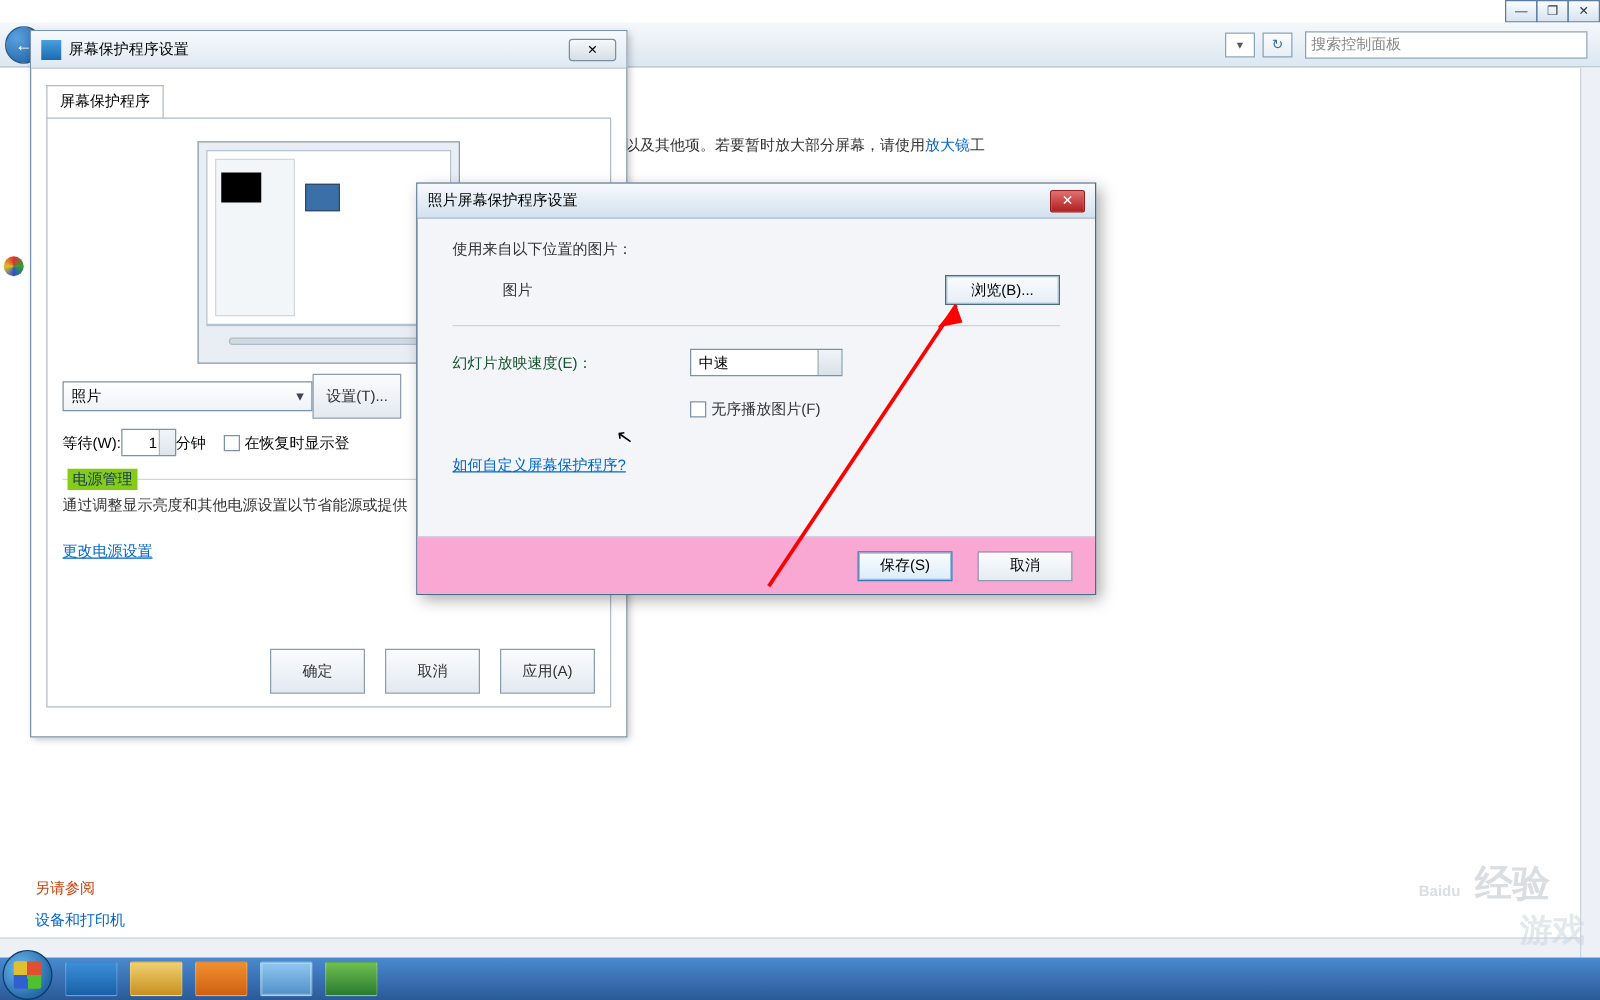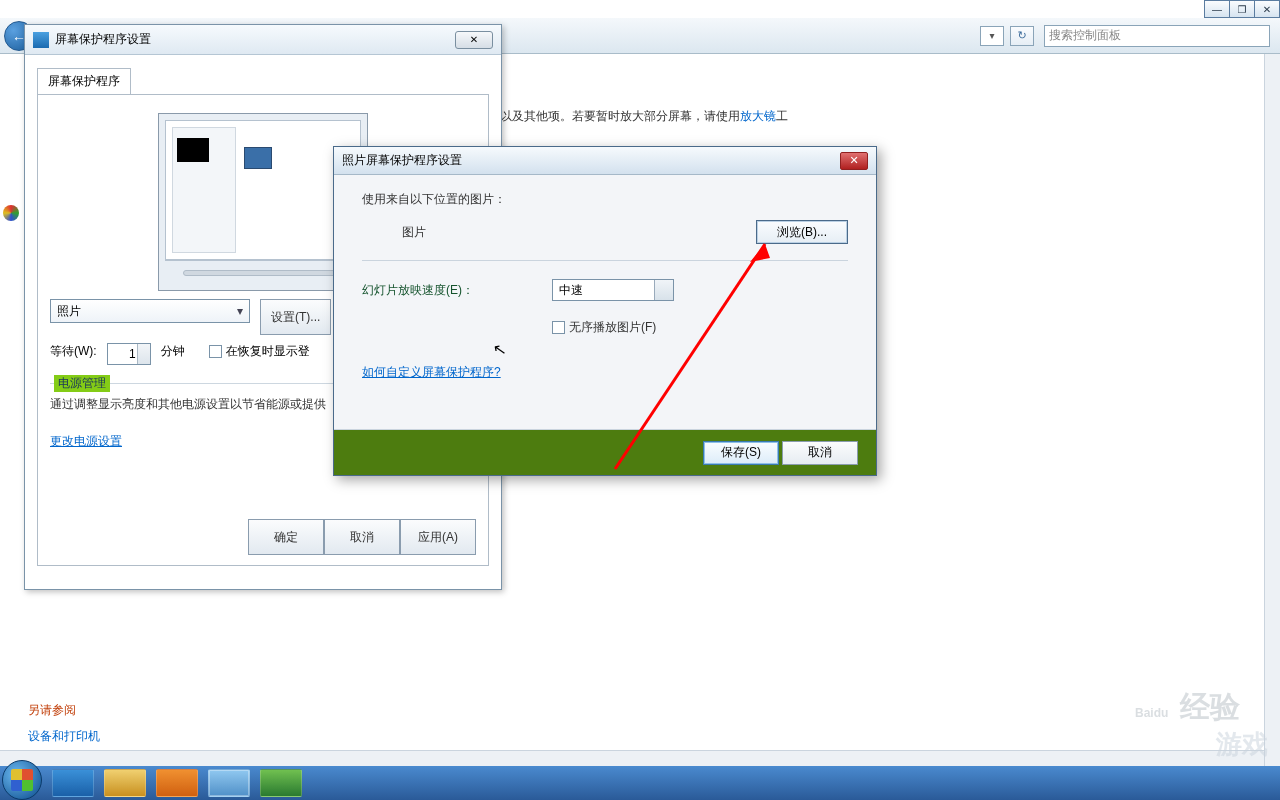--- a/index.html
+++ b/index.html
@@ -42,56 +42,56 @@
 .monitor { width:210px; border:1px solid #8a9aaa; background:#e8eef4; padding:6px; }
 .monitor-screen { background:#fff; height:140px; border:1px solid #b5c2cf; padding:6px; display:flex; gap:8px; }
 .mon-left { width:64px; background:#f3f6f9; border:1px solid #d0d8e0; padding:4px;}
 .mon-left .blk { width:32px;height:24px;background:#000;margin:6px 0;}
 .mon-right { flex:1; display:flex; align-items:flex-start; justify-content:flex-start; padding-top:20px;}
 .mon-right .thumb { width:28px;height:22px;background:#3a6fa8;border:1px solid #2a4a70;}
 .monitor-base { height:24px; border-top:1px solid #b5c2cf; display:flex; align-items:center; justify-content:center; }
 .monitor-base .track { width:160px;height:6px;background:#d0d8e0;border:1px solid #b0bcc8;border-radius:3px;}
 
 .sect-label { margin-top:20px; color:#1a355a;}
-.row { display:flex; align-items:flex-start; margin-top:8px; gap:10px;}
+.row { display:flex; align-items:center; margin-top:8px; }
 .combo { width:200px; height:24px; border:1px solid #7a93a8; background:linear-gradient(#fff,#eef3f8); display:flex; align-items:center; padding:0 6px; position:relative;}
 .combo::after{content:"▾";position:absolute;right:6px;color:#445;}
 .btn-std { height:36px; border:1px solid #8a9cae; background:linear-gradient(#fbfcfd,#e2e9f0); padding:0 10px; display:inline-flex; align-items:center; color:#333;}
 .spin { width:44px;height:22px;border:1px solid #7a93a8;text-align:right;padding-right:14px;position:relative;background:#fff;display:flex;align-items:center;justify-content:flex-end;}
 .spin::after{content:"";position:absolute;right:0;top:0;bottom:0;width:12px;border-left:1px solid #aab8c4;background:linear-gradient(#f2f5f8,#dde5ec);}
 .chk { display:inline-flex; align-items:center; gap:4px;}
 .chk .box{width:13px;height:13px;border:1px solid #7a93a8;background:#fff;}
 
 .grp { margin-top:18px; border-top:1px solid #cdd7e0; padding-top:6px; position:relative;}
 .grp-title{position:absolute;top:-9px;left:4px;background:#84cc16;padding:0 4px;color:#1a355a;}
 .grp-body{padding:6px 0;color:#333;}
 .link { color:#0066cc; text-decoration:underline; margin-top:14px; display:inline-block;}
 
-.dlg1-footer{position:absolute;bottom:10px;right:12px;display:flex;gap:0;}
+.dlg1-footer{position:absolute;bottom:10px;right:12px;display:flex;gap:16px;}
 .dlg1-footer .btn-std{min-width:76px;justify-content:center;}
 
 
 .dlg2 { position:absolute; left:333px; top:146px; width:544px; height:330px; background:#f3f5f8; border:1px solid #4a6a8a; box-shadow: 4px 4px 12px rgba(0,0,0,0.35); }
 .dlg2-title { height:28px; background:linear-gradient(#f6fafd,#d3e1ee); display:flex; align-items:center; padding:0 8px; border-bottom:1px solid #a5b8c8;}
 .dlg2-close { margin-left:auto; width:28px;height:18px;border:1px solid #902020;border-radius:2px;background:linear-gradient(#e07070,#b02020);color:#fff;display:flex;align-items:center;justify-content:center;font-size:11px;}
 .dlg2-body { padding:16px 28px 0; }
 .dlg2-sect { color:#333; margin-bottom:12px;}
 .dlg2-row { display:flex; align-items:center; margin:8px 0 16px; }
 .dlg2-row .lab { width:190px; padding-left:40px; color:#333;}
 .browse-btn { margin-left:auto; width:92px; height:24px; border:1px solid #4a6a8a; box-shadow:inset 0 0 0 1px #bad0e4; background:linear-gradient(#fafcfe,#e6eef5); display:flex; align-items:center; justify-content:center;}
 .dlg2-hr { border:none; border-top:1px solid #cad4de; margin:6px 0 18px;}
 .speed-row { display:flex; align-items:center; margin-bottom:18px;}
 .speed-row .lab{width:190px;color:#14532d;}
 .speed-combo{width:122px;height:22px;border:1px solid #7a93a8;background:#fff;display:flex;align-items:center;padding:0 6px;position:relative;}
 .speed-combo::after{content:"";position:absolute;right:0;top:0;bottom:0;width:18px;border-left:1px solid #9ab;background:linear-gradient(#f0f4f8,#d8e2ea);}
 .speed-combo .arr{position:absolute;right:5px;font-size:9px;color:#333;}
 .shuffle-row { display:flex; align-items:center; margin-left:190px; gap:6px; color:#333;}
 .help-link{color:#0066cc;text-decoration:underline;margin-top:28px;display:inline-block;}
 
-.dlg2-footer { position:absolute; bottom:0; left:0; right:0; height:46px; border-top:1px solid #cad4de; background:#4d7c0f; display:flex; align-items:center; justify-content:flex-end; padding-right:18px; gap:3px;}
+.dlg2-footer { position:absolute; bottom:0; left:0; right:0; height:46px; border-top:1px solid #cad4de; background:#f9a8d4; display:flex; align-items:center; justify-content:flex-end; padding-right:18px; gap:20px;}
 .dlg2-footer .save{min-width:76px;height:24px;border:1px solid #3a7ab0;background:linear-gradient(#fafdff,#dcecf9);display:flex;align-items:center;justify-content:center;box-shadow:0 0 0 1px #8ec0e8 inset;}
 .dlg2-footer .cancel{min-width:76px;height:24px;border:1px solid #8a9cae;background:linear-gradient(#fbfcfd,#e6ecf2);display:flex;align-items:center;justify-content:center;}
 
 
 .arrow-svg{position:absolute;left:610px;top:224px;pointer-events:none;}
 
 
 .cursor{position:absolute;left:493px;top:340px;font-size:16px;color:#000;transform:rotate(-10deg);pointer-events:none;}
 
 

